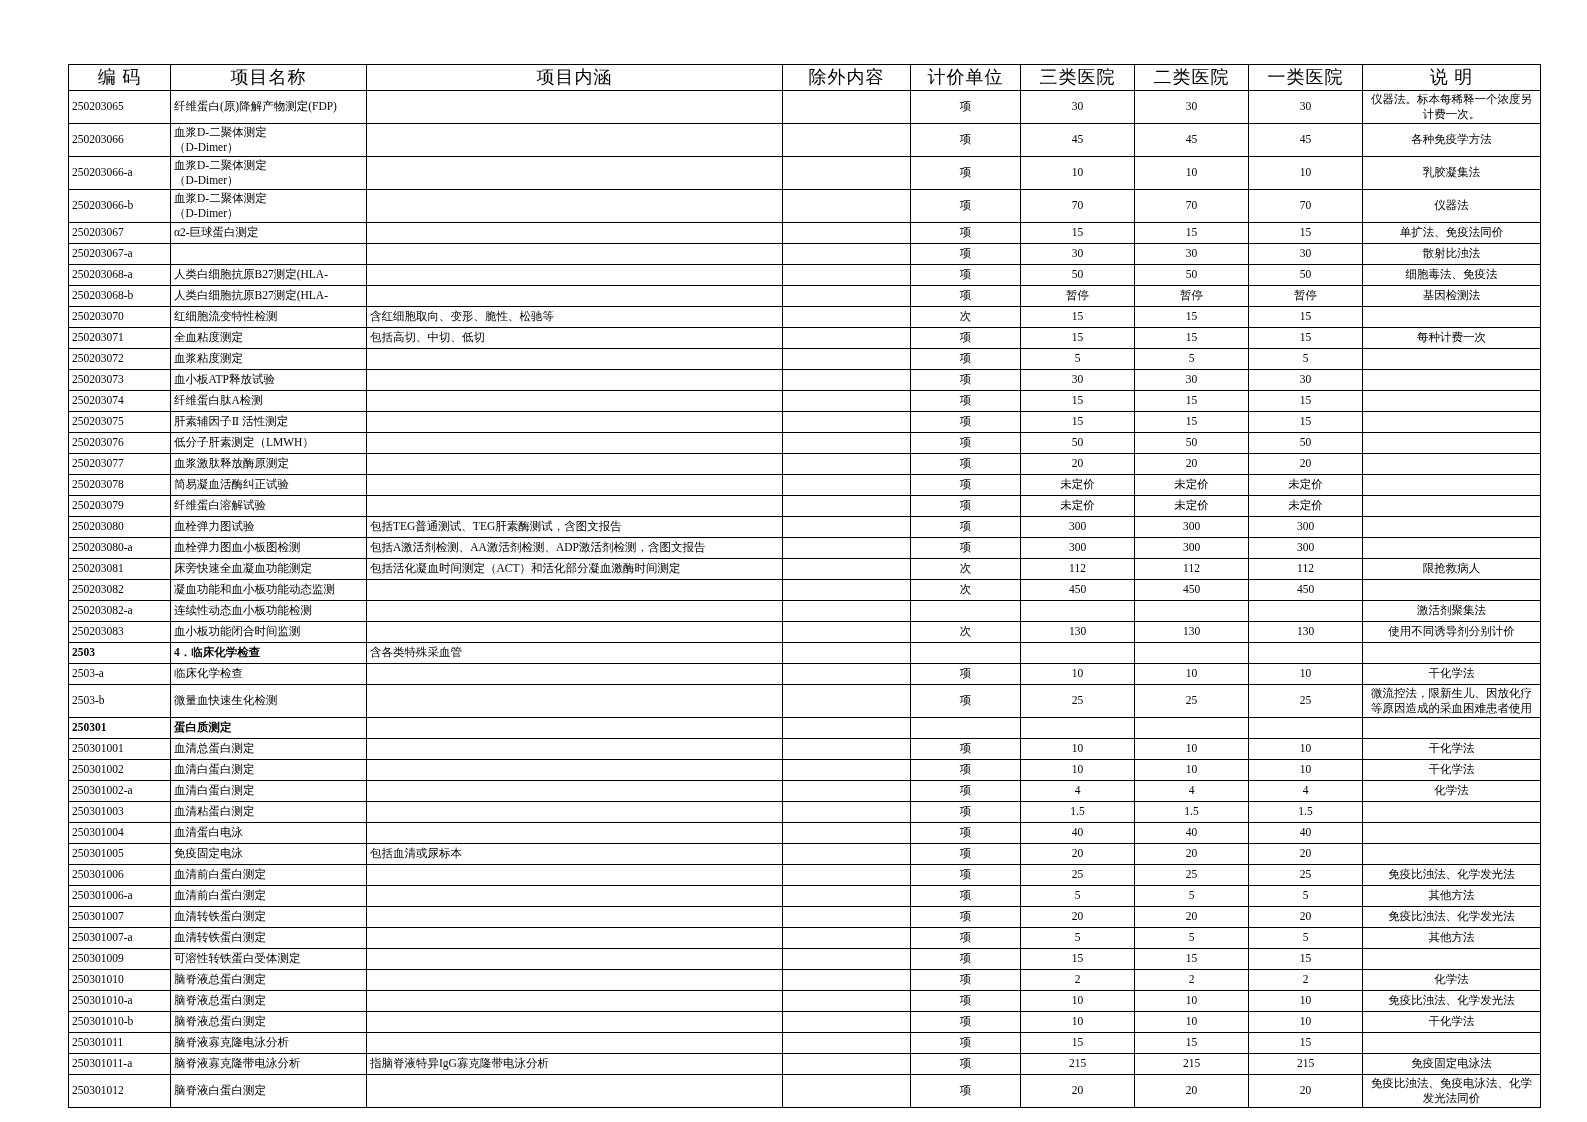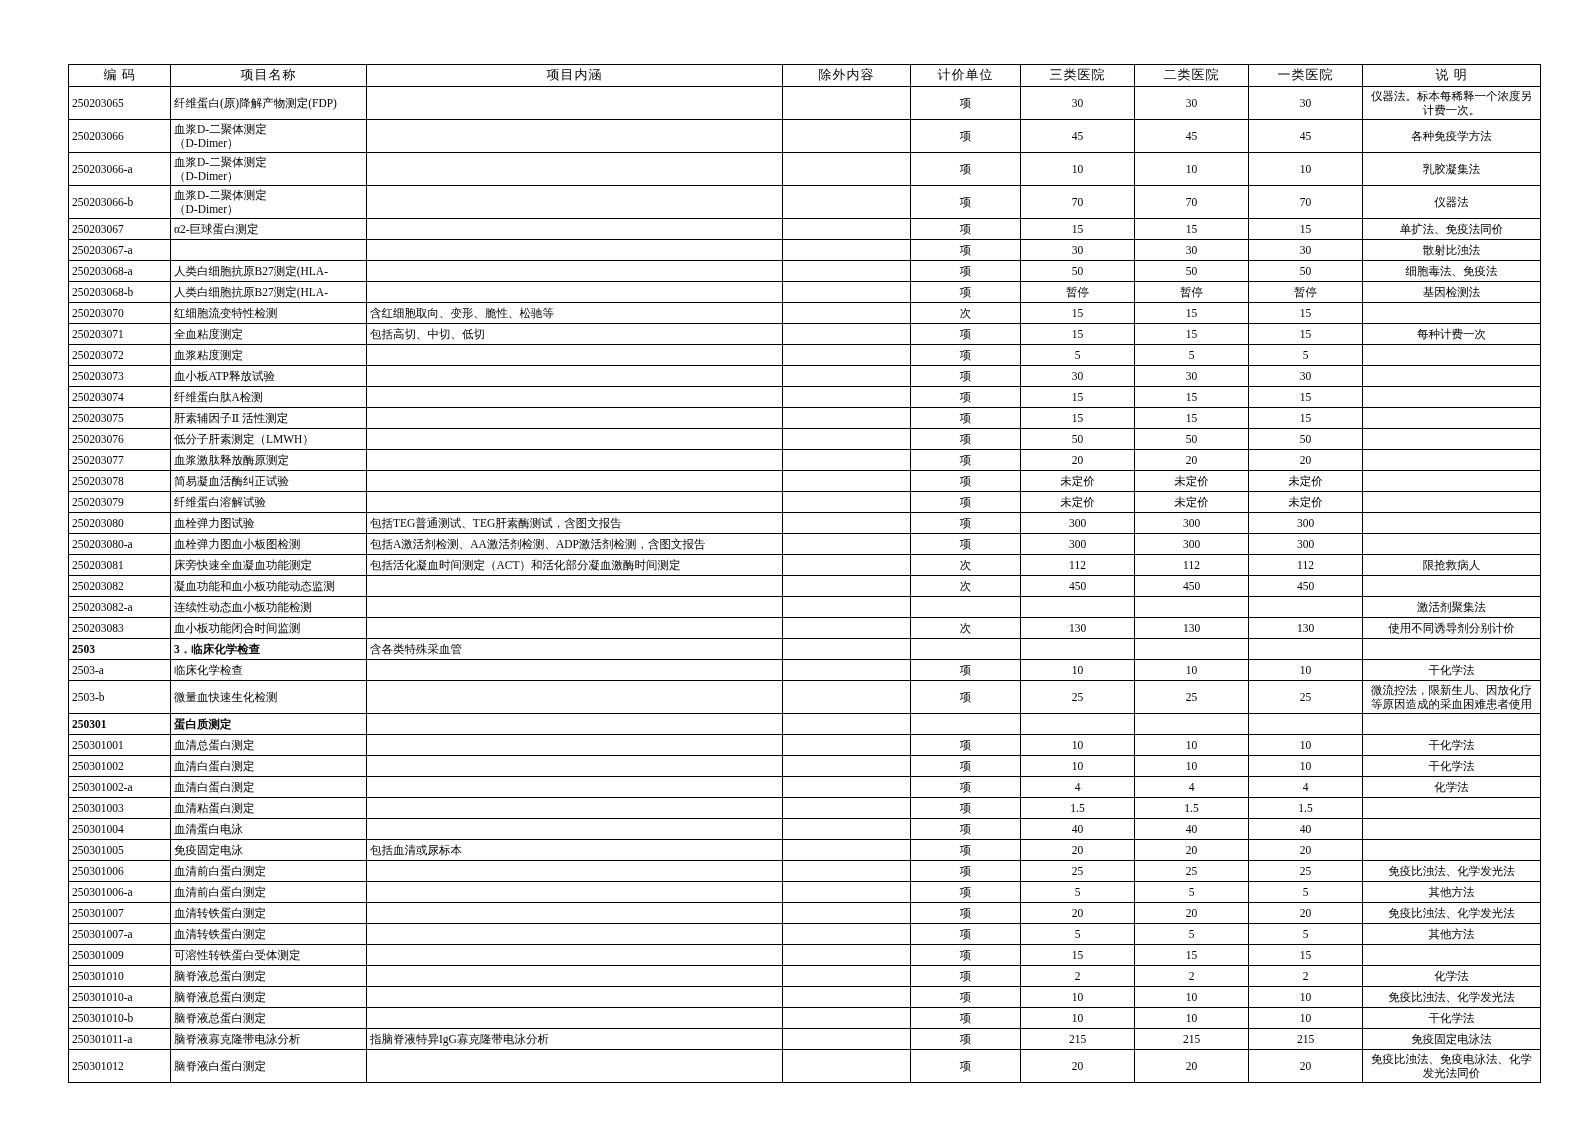--- a/index.html
+++ b/index.html
@@ -30,21 +30,21 @@
   table.price-table td {
     border: 1px solid #000000;
     padding: 1px 3px;
     vertical-align: middle;
     line-height: 1.25;
     overflow: hidden;
     white-space: normal;
   }
   thead th {
     font-weight: normal;
-    font-size: 13px;
+    font-size: 18px;
     height: 19px;
     letter-spacing: 1px;
   }
   
   col.c-code    { width: 102px; }
   col.c-name    { width: 196px; }
   col.c-content { width: 416px; }
   col.c-exclude { width: 128px; }
   col.c-unit    { width: 110px; }
   col.c-h3      { width: 114px; }
@@ -356,21 +356,21 @@
           <td class="content"></td>
           <td class="exclude"></td>
           <td class="unit">次</td>
           <td class="price">130</td>
           <td class="price">130</td>
           <td class="price">130</td>
           <td class="note">使用不同诱导剂分别计价</td>
         </tr>
         <tr class="r-norm section">
           <td class="code">2503</td>
-          <td class="name">3．临床化学检查</td>
+          <td class="name">4．临床化学检查</td>
           <td class="content">含各类特殊采血管</td>
           <td class="exclude"></td>
           <td class="unit"></td>
           <td class="price"></td>
           <td class="price"></td>
           <td class="price"></td>
           <td class="note"></td>
         </tr>
         <tr class="r-norm">
           <td class="code">2503-a</td>
@@ -551,20 +551,31 @@
         <tr class="r-norm">
           <td class="code">250301010-b</td>
           <td class="name">脑脊液总蛋白测定</td>
           <td class="content"></td>
           <td class="exclude"></td>
           <td class="unit">项</td>
           <td class="price">10</td>
           <td class="price">10</td>
           <td class="price">10</td>
           <td class="note">干化学法</td>
+        </tr>
+        <tr class="r-norm">
+          <td class="code">250301011</td>
+          <td class="name">脑脊液寡克隆电泳分析</td>
+          <td class="content"></td>
+          <td class="exclude"></td>
+          <td class="unit">项</td>
+          <td class="price">15</td>
+          <td class="price">15</td>
+          <td class="price">15</td>
+          <td class="note"></td>
         </tr>
         <tr class="r-norm">
           <td class="code">250301011-a</td>
           <td class="name">脑脊液寡克隆带电泳分析</td>
           <td class="content">指脑脊液特异IgG寡克隆带电泳分析</td>
           <td class="exclude"></td>
           <td class="unit">项</td>
           <td class="price">215</td>
           <td class="price">215</td>
           <td class="price">215</td>

